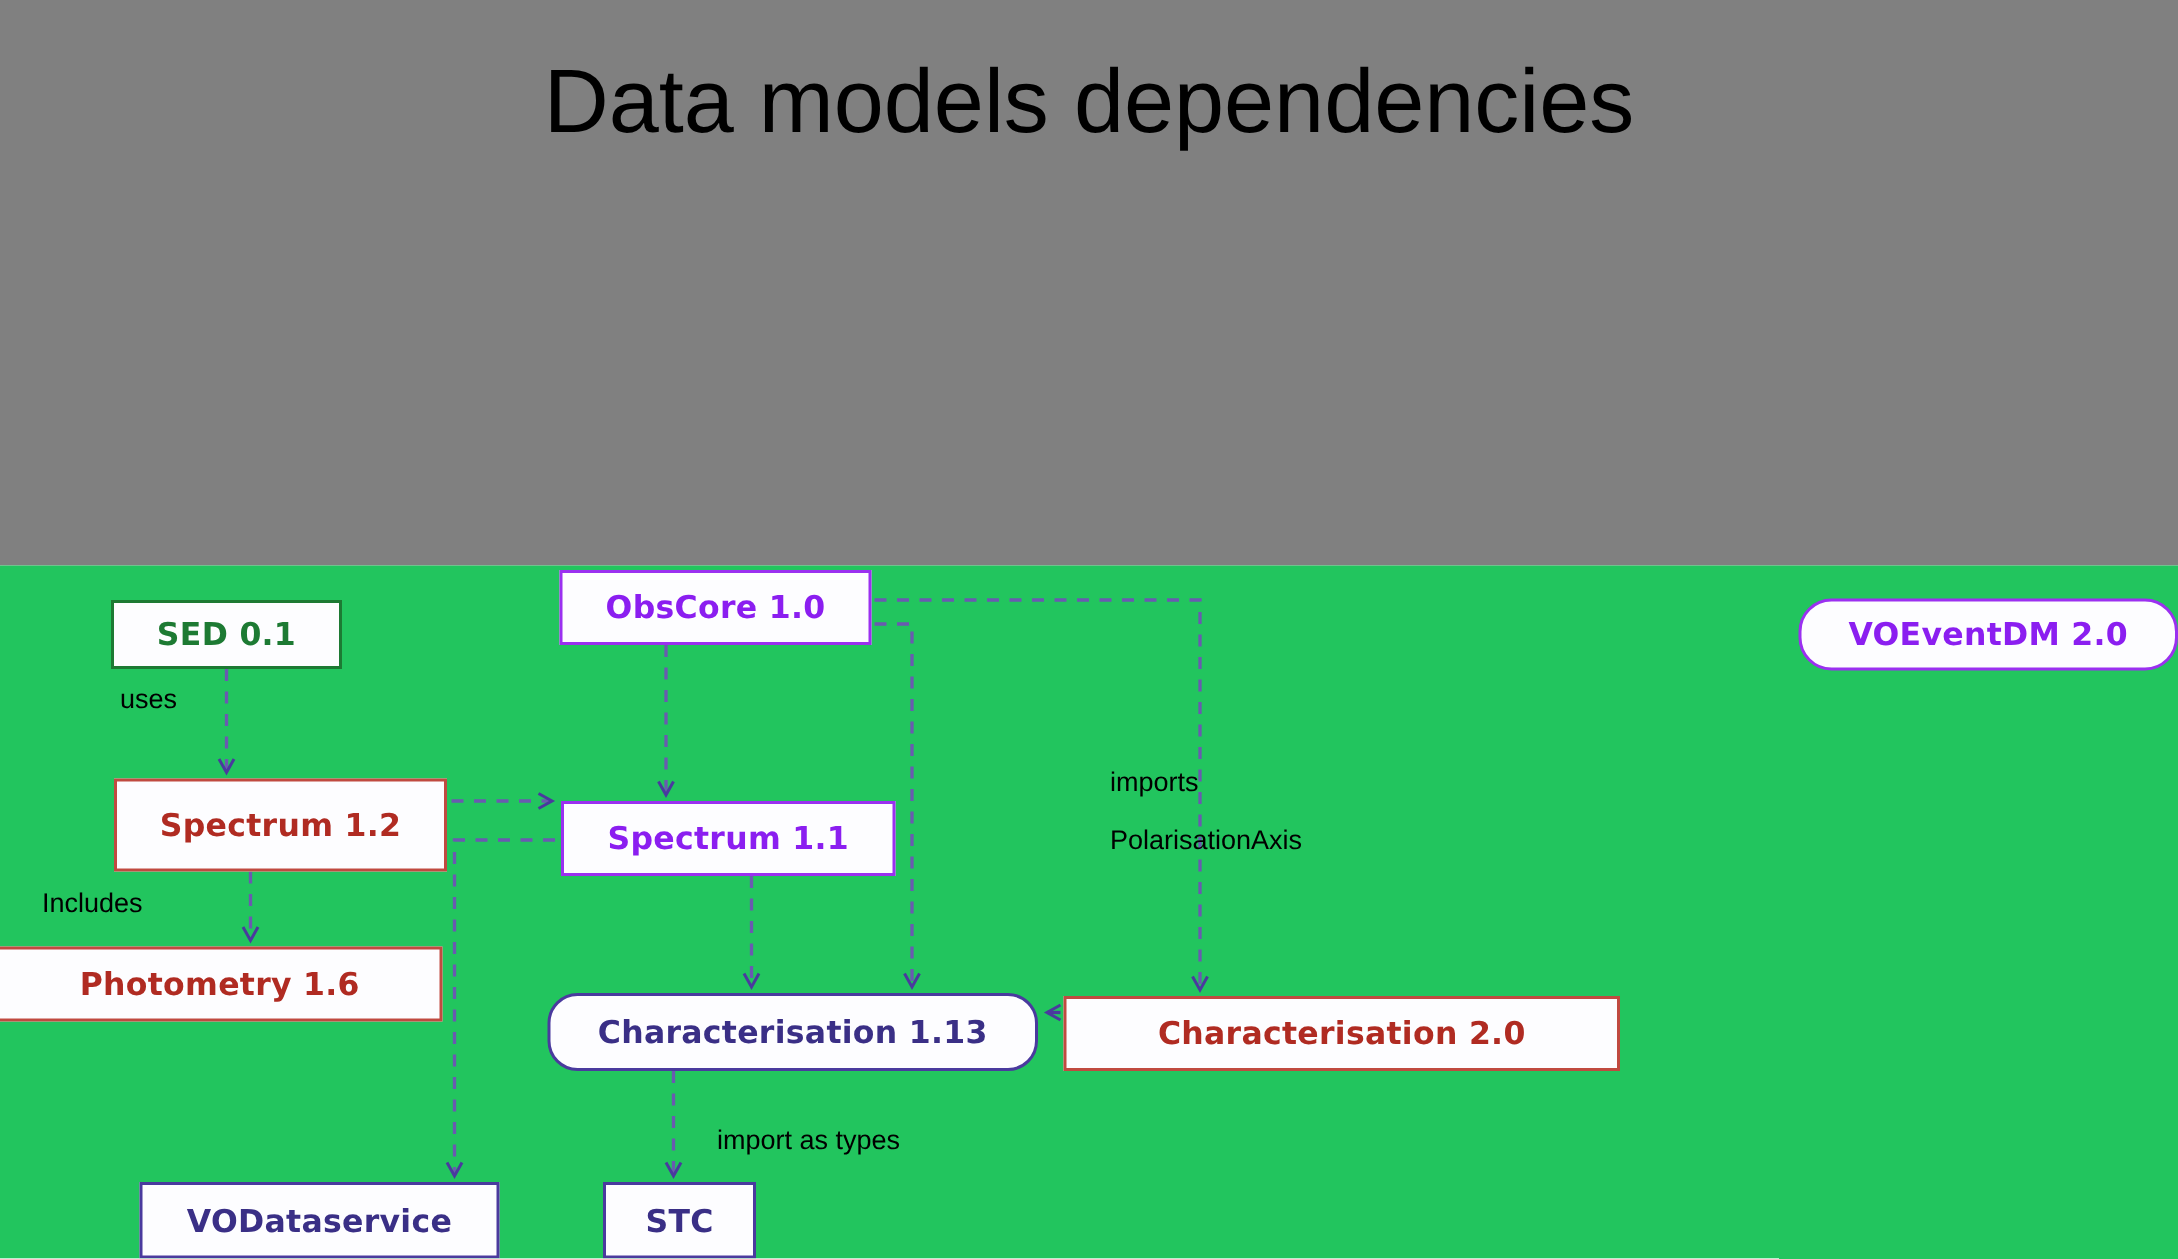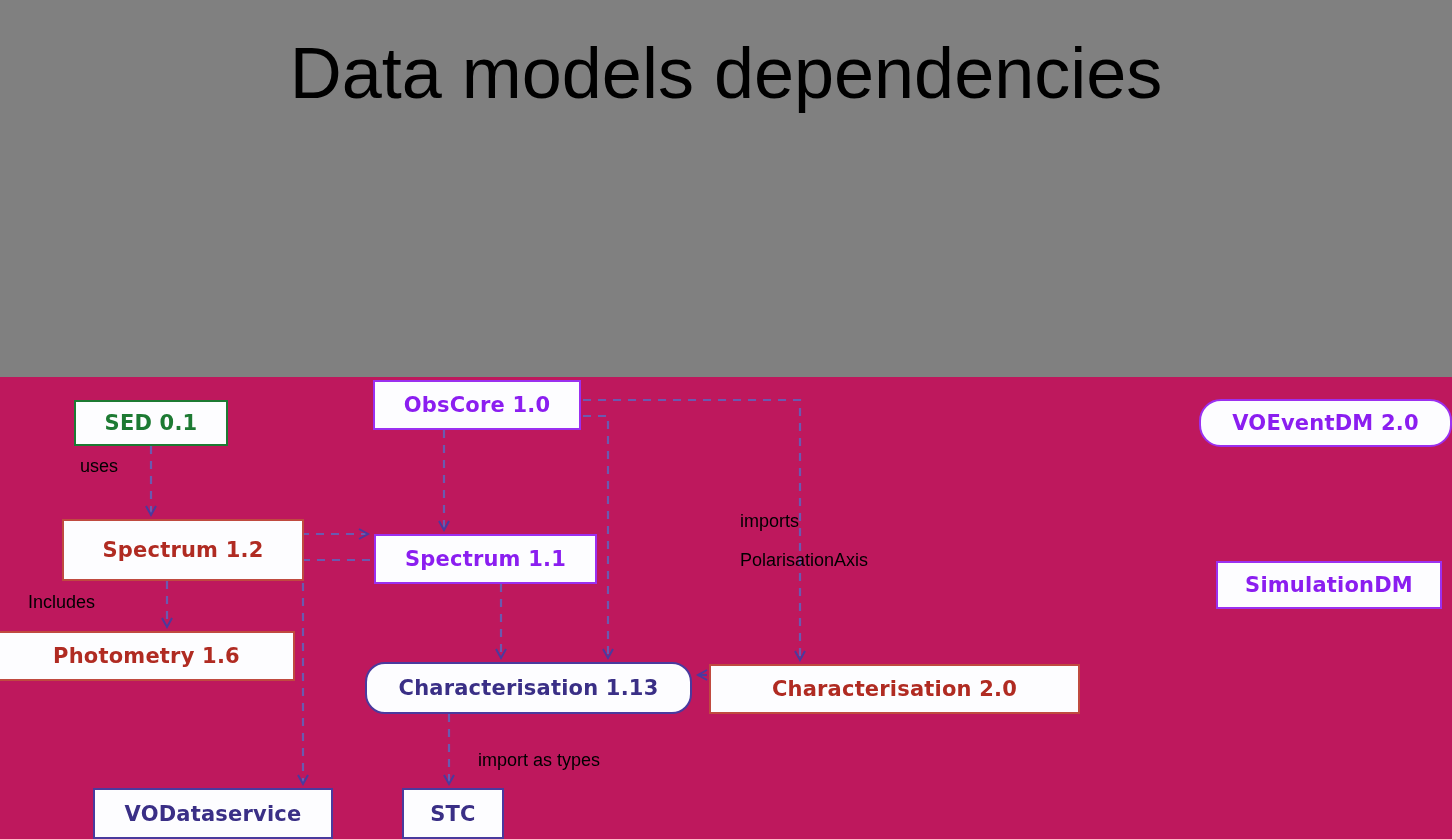--- a/index.html
+++ b/index.html
@@ -26,34 +26,34 @@
     height: 377px;
     background: #808080;
   }
   #slide-title {
     position: absolute;
     left: 0;
     top: 36px;
     width: 1452px;
     text-align: center;
     font-family: "Liberation Sans", sans-serif;
-    font-size: 72px;
+    font-size: 60px;
     font-weight: 400;
     color: #000000;
     letter-spacing: 0px;
     line-height: 1.05;
     white-space: nowrap;
   }
   #canvas {
     position: absolute;
     left: 0;
     top: 377px;
     width: 1452px;
     height: 462px;
-    background: #be185d;
+    background: #22c55e;
   }
   svg#edges {
     position: absolute;
     left: 0;
     top: 0;
     width: 1452px;
     height: 462px;
     overflow: visible;
   }
   .node {
@@ -150,31 +150,28 @@
     </div>
 
     <div class="node violet" style="left:373px; top:3px; width:208px; height:50px;">
       <span>ObsCore 1.0</span>
     </div>
 
     <div class="node violet" style="left:1199px; top:22px; width:253px; height:48px;border-radius:22px;">
       <span>VOEventDM 2.0</span>
     </div>
 
-    <div class="node red" style="left:62px; top:142px; width:242px; height:62px;">
+    <div class="node red" style="left:76px; top:142px; width:222px; height:62px;">
       <span>Spectrum 1.2</span>
     </div>
 
     <div class="node violet" style="left:374px; top:157px; width:223px; height:50px;">
       <span>Spectrum 1.1</span>
     </div>
 
-    <div class="node violet" style="left:1216px; top:184px; width:226px; height:48px;">
-      <span>SimulationDM</span>
-    </div>
 
     <div class="node red" style="left:-2px; top:254px; width:297px; height:50px;">
       <span>Photometry 1.6</span>
     </div>
 
     <div class="node indigo" style="left:365px; top:285px; width:327px; height:52px;border-radius:20px;">
       <span>Characterisation 1.13</span>
     </div>
 
     <div class="node red" style="left:709px; top:287px; width:371px; height:50px;">

